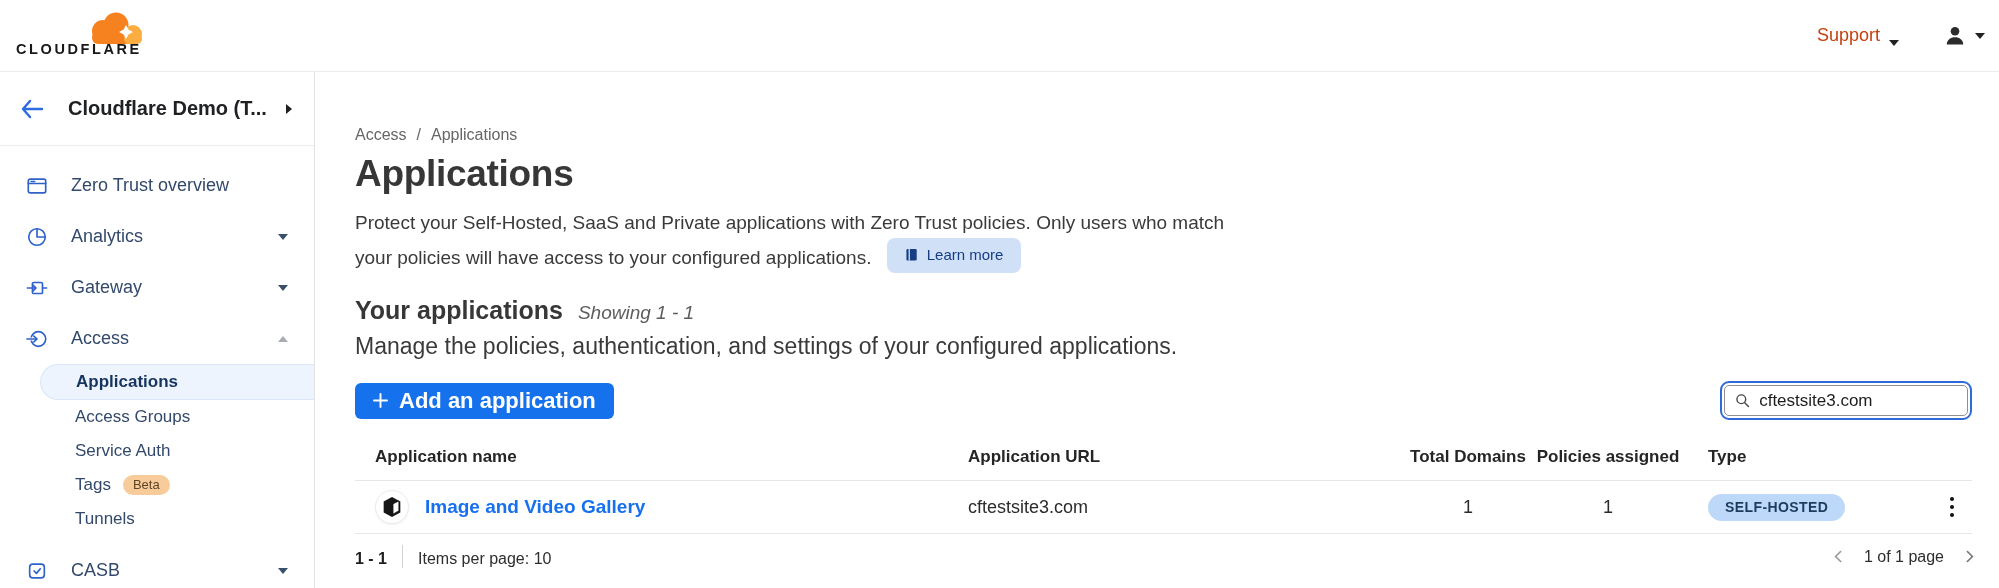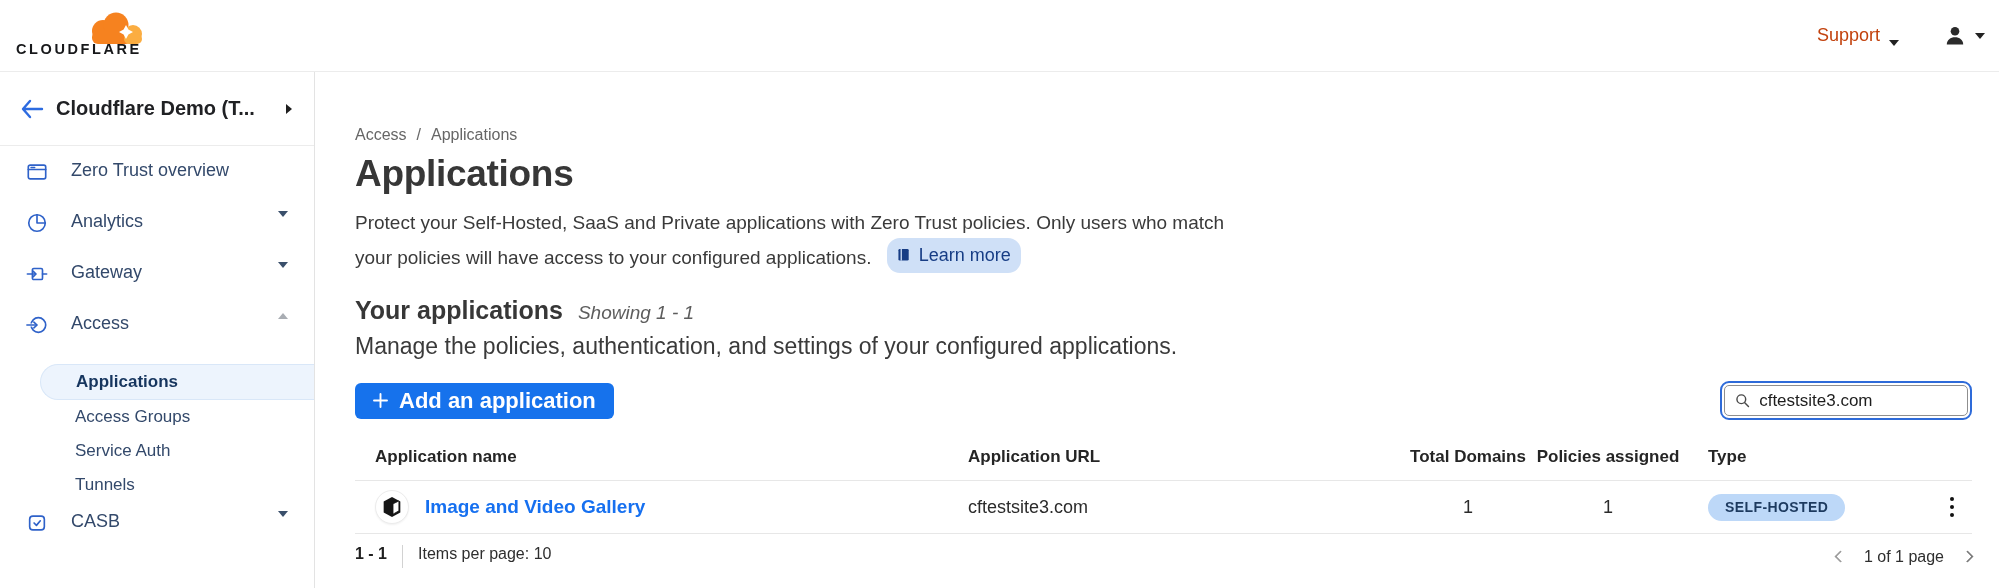--- a/index.html
+++ b/index.html
@@ -18,40 +18,40 @@
   .caret-up-gray { width:0; height:0; border-left:5px solid transparent; border-right:5px solid transparent; border-bottom:6px solid #a9adb3; }
   .caret-down-navy { width:0; height:0; border-left:5px solid transparent; border-right:5px solid transparent; border-top:6px solid #3a4f6b; }
   .caret-right { width:0; height:0; border-top:5px solid transparent; border-bottom:5px solid transparent; border-left:6.5px solid #1f1f1f; }
 
   
   .body-row { flex:1; display:flex; min-height:0; }
 
   
   .sidebar { width:315px; flex:0 0 315px; border-right:1px solid #e3e3e3; background:#fff; }
   .side-head { height:74px; display:flex; align-items:center; padding:0 22px 0 20px; border-bottom:1px solid #ececec; }
-  .side-head-title { font-size:20px; font-weight:bold; color:#202124; margin-left:12px; white-space:nowrap; }
+  .side-head-title { font-size:20px; font-weight:bold; color:#202124; margin-left:24px; white-space:nowrap; }
   .side-head .caret-right { margin-left:auto; }
   .back-arrow { cursor:pointer; display:flex; }
   .nav { padding-top:14px; }
-  .nav-item { height:51px; display:flex; padding:0 26px 0 25px; cursor:pointer; }
+  .nav-item { height:51px; display:flex; align-items:center; padding:0 26px 0 25px; cursor:pointer; }
   .nav-item .nav-label { font-size:18px; color:#33496b; margin-left:22px; }
   .nav-item .right { margin-left:auto; }
   .nav-icon { width:24px; height:24px; flex:0 0 24px; display:flex; align-items:center; justify-content:center; }
   .sub-item { height:34px; display:flex; align-items:center; padding-left:75px; font-size:17px; color:#33496b; cursor:pointer; }
   .sub-item.selected { height:36px; margin-left:40px; padding-left:35px; background:#edf4fd; border:1px solid #d9e7f8; border-right:none; border-radius:19px 0 0 19px; font-weight:bold; color:#16355e; }
   .beta-badge { margin-left:12px; background:#f8cb9b; color:#5f4526; font-size:13px; border-radius:11px; padding:2px 10px 3px; }
   .nav-item.casb { margin-top:9px; }
 
   
   .main { flex:1; padding:54px 27px 0 40px; min-width:0; }
   .breadcrumb { font-size:16px; color:#666; display:flex; gap:10px; }
   .breadcrumb .crumb { cursor:pointer; }
   .page-title { margin-top:9px; font-size:37px; letter-spacing:-0.3px; font-weight:bold; color:#373737; }
   .page-desc { margin-top:13px; width:884px; font-size:19px; line-height:30px; color:#3a3a3a; }
-  .learn-more { display:inline-flex; align-items:center; gap:7px; background:#cfe0f7; color:#173d85; font-size:18px; border-radius:13px; padding:2px 10px 3px; margin-left:10px; vertical-align:2px; cursor:pointer; }
+  .learn-more { display:inline-flex; align-items:center; gap:7px; background:#cfe0f7; color:#173d85; font-size:15px; border-radius:8px; padding:2px 18px 3px; margin-left:10px; vertical-align:2px; cursor:pointer; }
   .section-head { margin-top:23px; display:flex; align-items:baseline; gap:15px; }
   .section-title { font-size:25px; font-weight:bold; color:#373737; }
   .section-showing { font-size:19px; font-style:italic; color:#5d5d5d; }
   .section-sub { margin-top:8px; font-size:23px; color:#3a3a3a; }
 
   .controls { margin-top:21px; display:flex; align-items:center; justify-content:space-between; }
   .add-btn { display:inline-flex; align-items:center; gap:11px; height:36px; padding:0 18px; background:#1672ec; border:none; border-radius:6px; color:#fff; font-size:22px; font-weight:600; font-family:inherit; cursor:pointer; }
   .search-outer { border:2px solid #2e6bd9; border-radius:9px; padding:2px; width:252px; }
   .search-inner { display:flex; align-items:center; gap:9px; border:1px solid #8f8f8f; border-radius:5px; height:31px; padding:0 10px; background:#fff; }
   .search-inner input { border:none; outline:none; font-size:17px; color:#1d1d1d; width:100%; font-family:inherit; background:transparent; }
@@ -71,21 +71,21 @@
   .name-cell { display:flex; align-items:center; gap:16px; }
   .app-icon-circle { width:34px; height:34px; border-radius:50%; border:1px solid #ececec; display:flex; align-items:center; justify-content:center; box-shadow:0 1px 2px rgba(0,0,0,0.06); background:#fff; }
   .app-link { color:#1670f0; font-size:19px; font-weight:600; text-decoration:none; cursor:pointer; }
   .type-badge { display:inline-block; background:#bdd8f8; color:#1d3a5f; font-size:14px; font-weight:bold; letter-spacing:0.4px; border-radius:14px; padding:5px 17px 6px; }
   .kebab-cell { justify-self:end; padding-right:14px; cursor:pointer; }
   .kebab { display:flex; flex-direction:column; gap:3.5px; padding:4px; }
   .kebab i { width:4.5px; height:4.5px; border-radius:50%; background:#111; }
 
   
   .pager { margin-top:11px; display:flex; align-items:center; justify-content:space-between; }
-  .pager-left { display:flex; align-items:flex-start; }
+  .pager-left { display:flex; align-items:flex-end; }
   .pager-range { font-size:16px; font-weight:bold; color:#1f1f1f; }
   .pager-div { width:1px; height:23px; background:#d2d2d2; margin:0 15px; }
   .pager-per { font-size:16px; color:#2e2e2e; }
   .pager-right { display:flex; align-items:center; gap:19px; }
   .pager-page { font-size:16px; color:#2e2e2e; }
   .chev { display:inline-block; width:9px; height:9px; border-left:2px solid #9c9c9c; border-bottom:2px solid #9c9c9c; border-radius:1px; }
   .chev.left { transform:rotate(45deg); }
   .chev.right { transform:rotate(225deg); border-color:#7a7a7a; }
 </style>
 </head>
@@ -184,20 +184,24 @@
         </div>
 
         <div class="sub-item selected">
           <span>Applications</span>
         </div>
         <div class="sub-item">
           <span>Access Groups</span>
         </div>
         <div class="sub-item">
           <span>Service Auth</span>
+        </div>
+        <div class="sub-item">
+          <span>Tags</span>
+          <span class="beta-badge">Beta</span>
         </div>
         <div class="sub-item">
           <span>Tunnels</span>
         </div>
 
         <div class="nav-item casb">
           <span class="nav-icon">
             <svg width="22" height="22" viewBox="0 0 24 24" fill="none" stroke="#2f62c9" stroke-width="1.8" stroke-linecap="round" stroke-linejoin="round">
               <rect x="4" y="4.5" width="16" height="15" rx="3.5"></rect>
               <path d="M8.8 12 l2.6 2.6 4.2 -5"></path>

